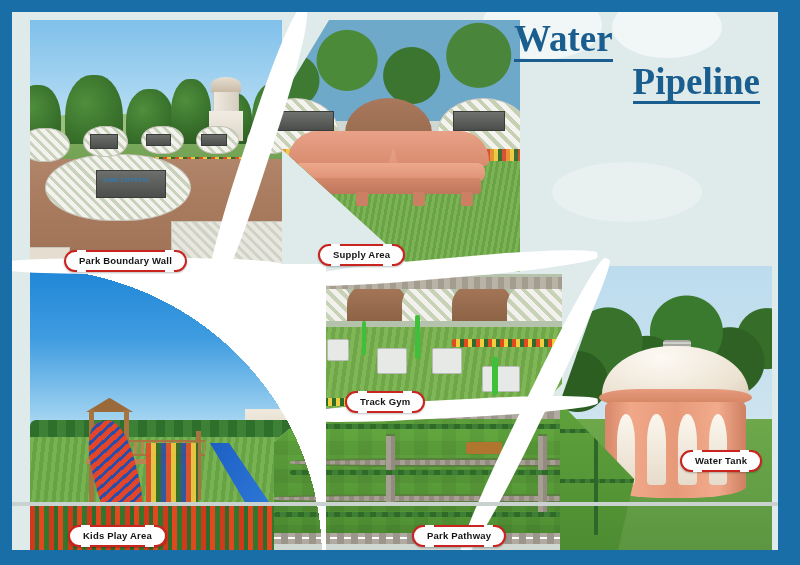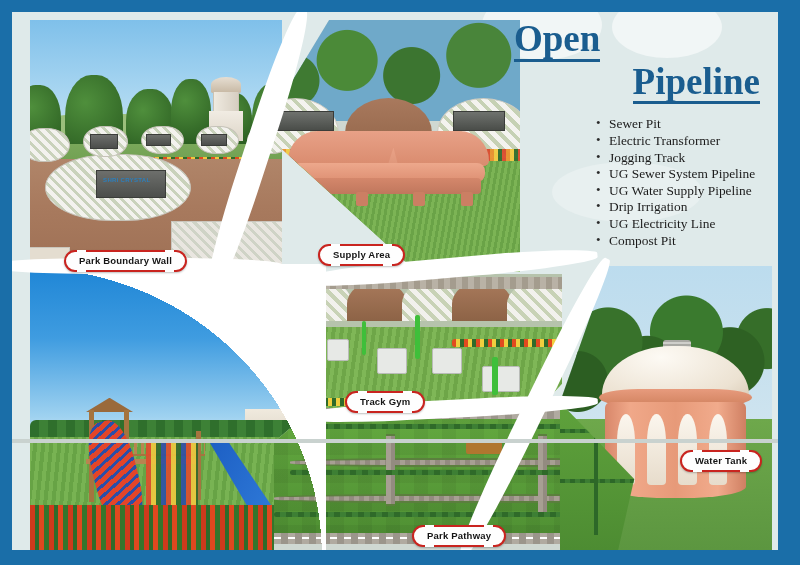--- a/index.html
+++ b/index.html
@@ -28,21 +28,21 @@
   .wm {
     position:absolute; border-radius:50%;
     background:rgba(255,255,255,0.55);
     pointer-events:none;
   }
 
   
   #collage {
     position:absolute;
     left:0; top:0;
-    width:766px; height:431px;
+    width:766px; height:494px;
   }
 
   .panel {
     position:absolute;
     overflow:hidden;
     background:#cfd8d2;
   }
 
   
   #p-wall {
@@ -639,42 +639,35 @@
 
       <div class="div-w" style="right:0;top:0;width:6px;height:538px;background:#dfeaea;"></div>
       <div class="div-w" style="left:0;bottom:0;width:766px;height:4px;background:#c9d2cf;"></div>
 
       <div class="pill" style="left:52px;top:238px;z-index:60;">
         <span>Park Boundary Wall</span>
       </div>
       <div class="pill" style="left:306px;top:232px;z-index:60;">
         <span>Supply Area</span>
       </div>
+      <div class="pill" style="left:56px;top:513px;z-index:60;">
+        <span>Kids Play Area</span>
+      </div>
       <div class="pill" style="left:333px;top:379px;z-index:60;">
         <span>Track Gym</span>
       </div>
       <div class="pill" style="left:400px;top:513px;z-index:60;">
         <span>Park Pathway</span>
       </div>
       <div class="pill" style="left:668px;top:438px;z-index:60;">
         <span>Water Tank</span>
       </div>
     </div>
 
     <div id="txtcol">
       <div id="title">
-        <span class="l1"><span class="tx">Open</span></span>
+        <span class="l1"><span class="tx">Water</span></span>
         <span class="l2"><span class="tx">Pipeline</span></span>
       </div>
-      <ul id="amen">
-        <li>Sewer Pit</li>
-        <li>Electric Transformer</li>
-        <li>Jogging Track</li>
-        <li>UG Sewer System Pipeline</li>
-        <li>UG Water Supply Pipeline</li>
-        <li>Drip Irrigation</li>
-        <li>UG Electricity Line</li>
-        <li>Compost Pit</li>
-      </ul>
     </div>
 
   </div>
 </div>
 
 </body></html>

